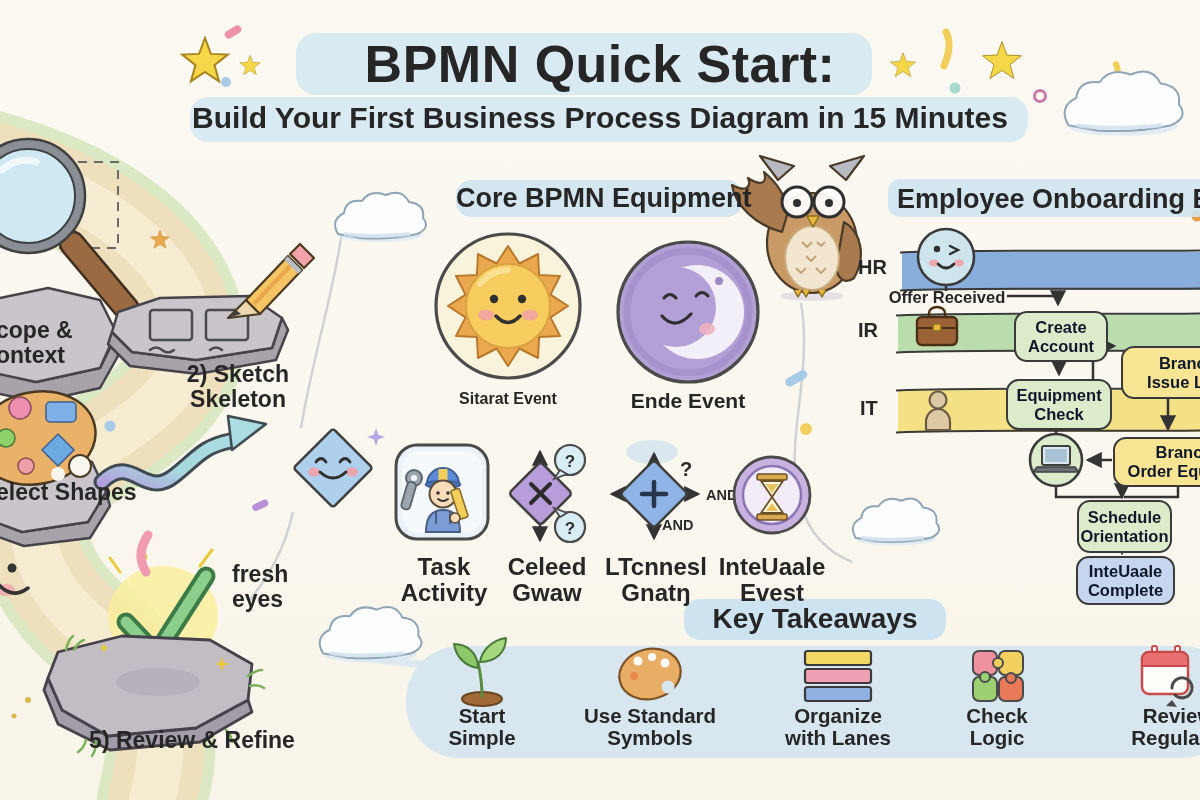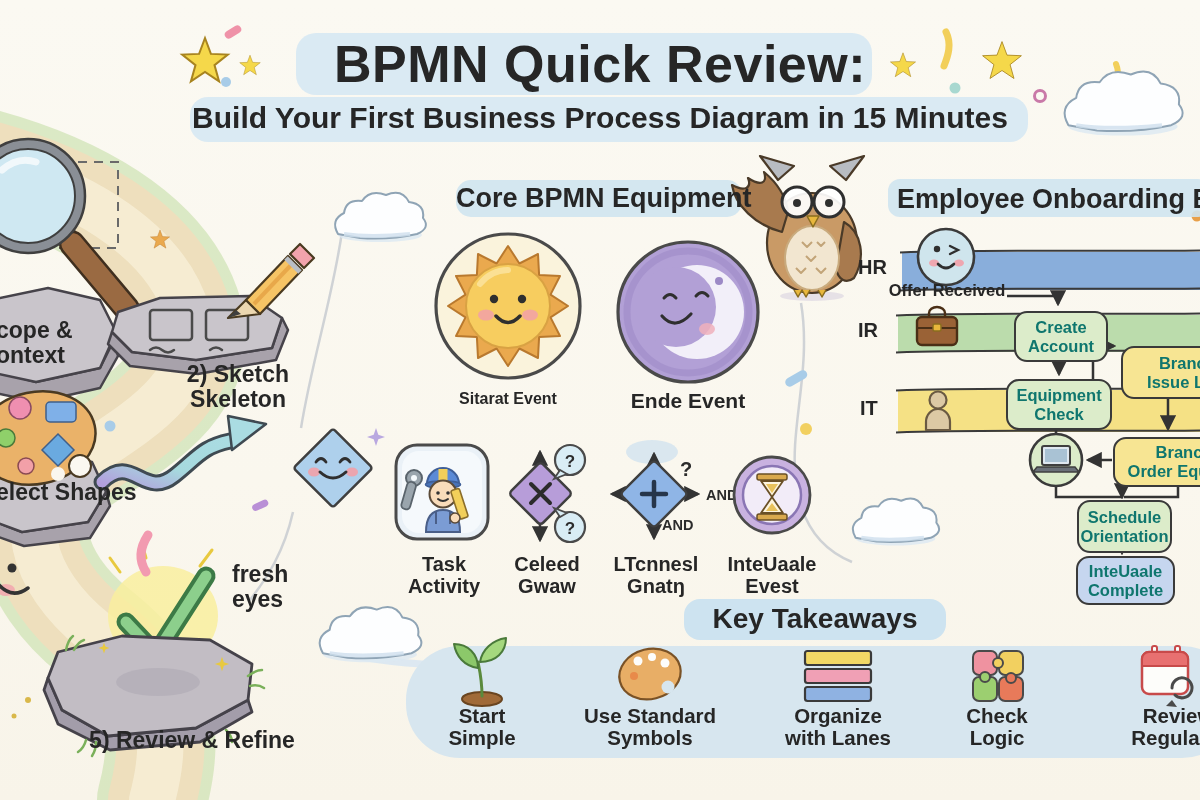--- a/index.html
+++ b/index.html
@@ -6,29 +6,29 @@
   #canvas{position:relative;width:1200px;height:800px;overflow:hidden;
     background:linear-gradient(180deg,#fbf9f2 0%,#faf7ee 60%,#f8f4e9 100%);
     font-family:"Liberation Sans",sans-serif;color:#262626}
   .abs{position:absolute}
   .t{font-weight:700;color:#262626;white-space:pre-line;line-height:1.08}
   .ctr{text-align:center}
   .title{font-size:52px;letter-spacing:.5px;width:1200px;text-align:center}
   .subtitle{font-size:30px;width:1200px;text-align:center}
   .h2{font-size:27px;white-space:nowrap}
   .jlabel{font-size:23px}
-  .elabel{font-size:20px}
+  .elabel{font-size:24px}
   .lane-label{font-size:20px}
   .small{font-size:16.5px}
   .tkheading{font-size:28px}
   .tklabel{font-size:20.5px}
   .box{position:absolute;border:2.5px solid #3a3a3a;border-radius:13px;
     font-weight:700;font-size:16.5px;line-height:1.13;display:flex;
     align-items:center;justify-content:center;text-align:center;
-    white-space:pre-line;color:#0f766e}
+    white-space:pre-line;color:#0f172a}
   svg text{font-family:"Liberation Sans",sans-serif;font-weight:700;fill:#2b2b2b}
 </style>
 </head>
 <body>
 
 <div id="canvas">
 
 <svg class="abs" style="left:0;top:0" width="1200" height="800" viewBox="0 0 1200 800">
   <defs>
     <marker id="ah" viewBox="0 0 10 10" refX="8.5" refY="5" markerWidth="6.5" markerHeight="6.5" orient="auto-start-reverse">
@@ -375,21 +375,21 @@
   <g>
     <rect x="1152" y="646" width="5" height="10" rx="2" fill="#fdfdfa" stroke="#c84a4a" stroke-width="2"></rect>
     <rect x="1175" y="646" width="5" height="10" rx="2" fill="#fdfdfa" stroke="#c84a4a" stroke-width="2"></rect>
     <rect x="1142" y="652" width="46" height="42" rx="7" fill="#fdfdfa" stroke="#c84a4a" stroke-width="2.5"></rect>
     <path d="M 1142 666 v -7 a 7 7 0 0 1 7 -7 h 32 a 7 7 0 0 1 7 7 v 7 Z" fill="#e87070" stroke="#c84a4a" stroke-width="2"></path>
     <path d="M 1172 688 a 10 10 0 1 1 3 7" fill="none" stroke="#4a4a4a" stroke-width="3" stroke-linecap="round"></path>
     <polygon points="1172,700 1166,706 1177,707" fill="#4a4a4a"></polygon>
   </g>
 </svg>
 
-<div class="abs title t" style="left:0;top:36px">BPMN Quick Review:</div>
+<div class="abs title t" style="left:0;top:36px">BPMN Quick Start:</div>
 <div class="abs subtitle t" style="left:0;top:102px">Build Your First Business Process Diagram in 15 Minutes</div>
 
 <div class="abs t jlabel" style="left:-4px;top:318px;width:160px">cope &amp;
 ontext</div>
 <div class="abs t jlabel ctr" style="left:176px;top:362px;width:124px">2) Sketch
 Skeleton</div>
 <div class="abs t jlabel" style="left:-4px;top:480px;width:170px">elect Shapes</div>
 <div class="abs t jlabel" style="left:232px;top:562px;width:90px">fresh
 eyes</div>
 <div class="abs t jlabel ctr" style="left:82px;top:728px;width:220px">5) Review &amp; Refine</div>
@@ -403,21 +403,21 @@
 Gnatŋ</div>
 <div class="abs t elabel ctr" style="left:495px;top:554px;width:104px">Celeed
 Gwaw</div>
 <div class="abs t elabel ctr" style="left:710px;top:554px;width:124px">InteUaale
 Evest</div>
 
 <div class="abs t h2" style="left:897px;top:185px">Employee Onboarding Example</div>
 <div class="abs t lane-label" style="left:858px;top:257px">HR</div>
 <div class="abs t lane-label" style="left:858px;top:320px">IR</div>
 <div class="abs t lane-label" style="left:860px;top:398px">IT</div>
-<div class="abs t small ctr" style="left:886px;top:282px;width:122px">Offer Received</div>
+<div class="abs t small ctr" style="left:886px;top:289px;width:122px">Offer Received</div>
 
 <div class="box" style="left:1014px;top:311px;width:90px;height:47px;background:#dcecca">Create
 Account</div>
 <div class="box" style="left:1121px;top:346px;width:150px;height:49px;background:#f7e593">Branch A:
 Issue Laptop</div>
 <div class="box" style="left:1006px;top:379px;width:102px;height:47px;background:#dcecca">Equipment
 Check</div>
 <div class="box" style="left:1113px;top:437px;width:160px;height:46px;background:#f7e593">Branch B:
 Order Equipment</div>
 <div class="box" style="left:1077px;top:500px;width:91px;height:49px;background:#dcecca">Schedule

